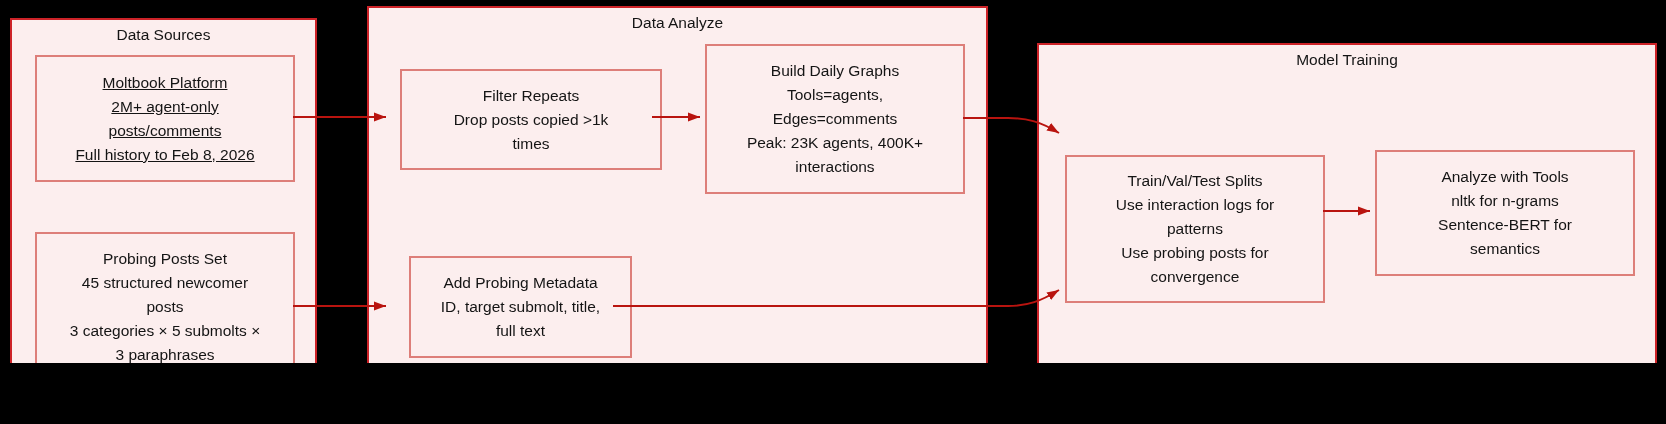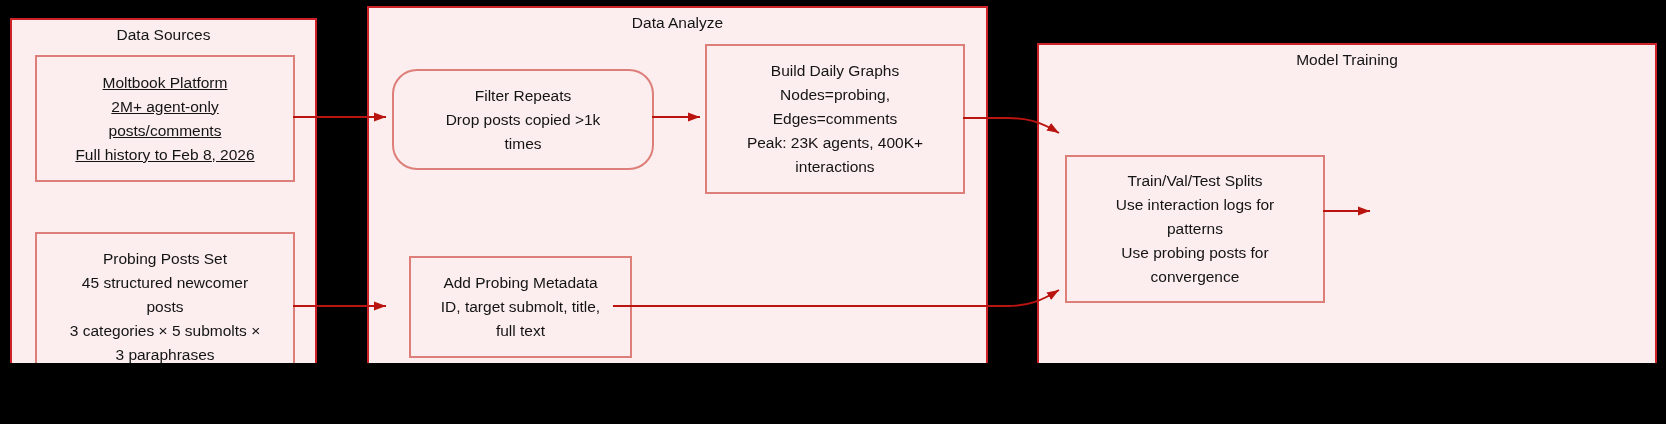--- a/index.html
+++ b/index.html
@@ -77,29 +77,29 @@
       <div class="tline">45 structured newcomer</div>
       <div class="tline">posts</div>
       <div class="tline">3 categories × 5 submolts ×</div>
       <div class="tline">3 paraphrases</div>
     </div>
   </section>
 
   <section class="cluster" style="left:367px; top:6px; width:621px; height:386px;">
     <div class="cluster-title">Data Analyze</div>
 
-    <div class="node" style="left:23px; top:61px; width:262px; height:101px;border-radius:25px;">
+    <div class="node" style="left:31px; top:61px; width:262px; height:101px;">
       <div class="tline">Filter Repeats</div>
       <div class="tline">Drop posts copied &gt;1k</div>
       <div class="tline">times</div>
     </div>
 
     <div class="node" style="left:336px; top:36px; width:260px; height:150px;">
       <div class="tline">Build Daily Graphs</div>
-      <div class="tline">Nodes=probing,</div>
+      <div class="tline">Tools=agents,</div>
       <div class="tline">Edges=comments</div>
       <div class="tline">Peak: 23K agents, 400K+</div>
       <div class="tline">interactions</div>
     </div>
 
     <div class="node" style="left:40px; top:248px; width:223px; height:102px;">
       <div class="tline">Add Probing Metadata</div>
       <div class="tline">ID, target submolt, title,</div>
       <div class="tline">full text</div>
     </div>
@@ -109,20 +109,26 @@
     <div class="cluster-title">Model Training</div>
 
     <div class="node" style="left:26px; top:94px; width:260px; height:148px;margin-top:16px;">
       <div class="tline">Train/Val/Test Splits</div>
       <div class="tline">Use interaction logs for</div>
       <div class="tline">patterns</div>
       <div class="tline">Use probing posts for</div>
       <div class="tline">convergence</div>
     </div>
 
+    <div class="node" style="left:336px; top:105px; width:260px; height:126px;">
+      <div class="tline">Analyze with Tools</div>
+      <div class="tline">nltk for n-grams</div>
+      <div class="tline">Sentence-BERT for</div>
+      <div class="tline">semantics</div>
+    </div>
   </section>
 
   <svg class="edges" viewBox="0 0 1666 424" xmlns="http://www.w3.org/2000/svg">
     <defs>
       <marker id="arrow" viewBox="0 0 12 10" refX="12" refY="5" markerWidth="12" markerHeight="10" orient="auto" markerUnits="userSpaceOnUse">
         <path d="M0,0.6 L12,5 L0,9.4 z" fill="#b9140f"></path>
       </marker>
     </defs>
     <g fill="none" stroke="#b9140f" stroke-width="2">
       <path d="M293,117 L386,117" marker-end="url(#arrow)"></path>

